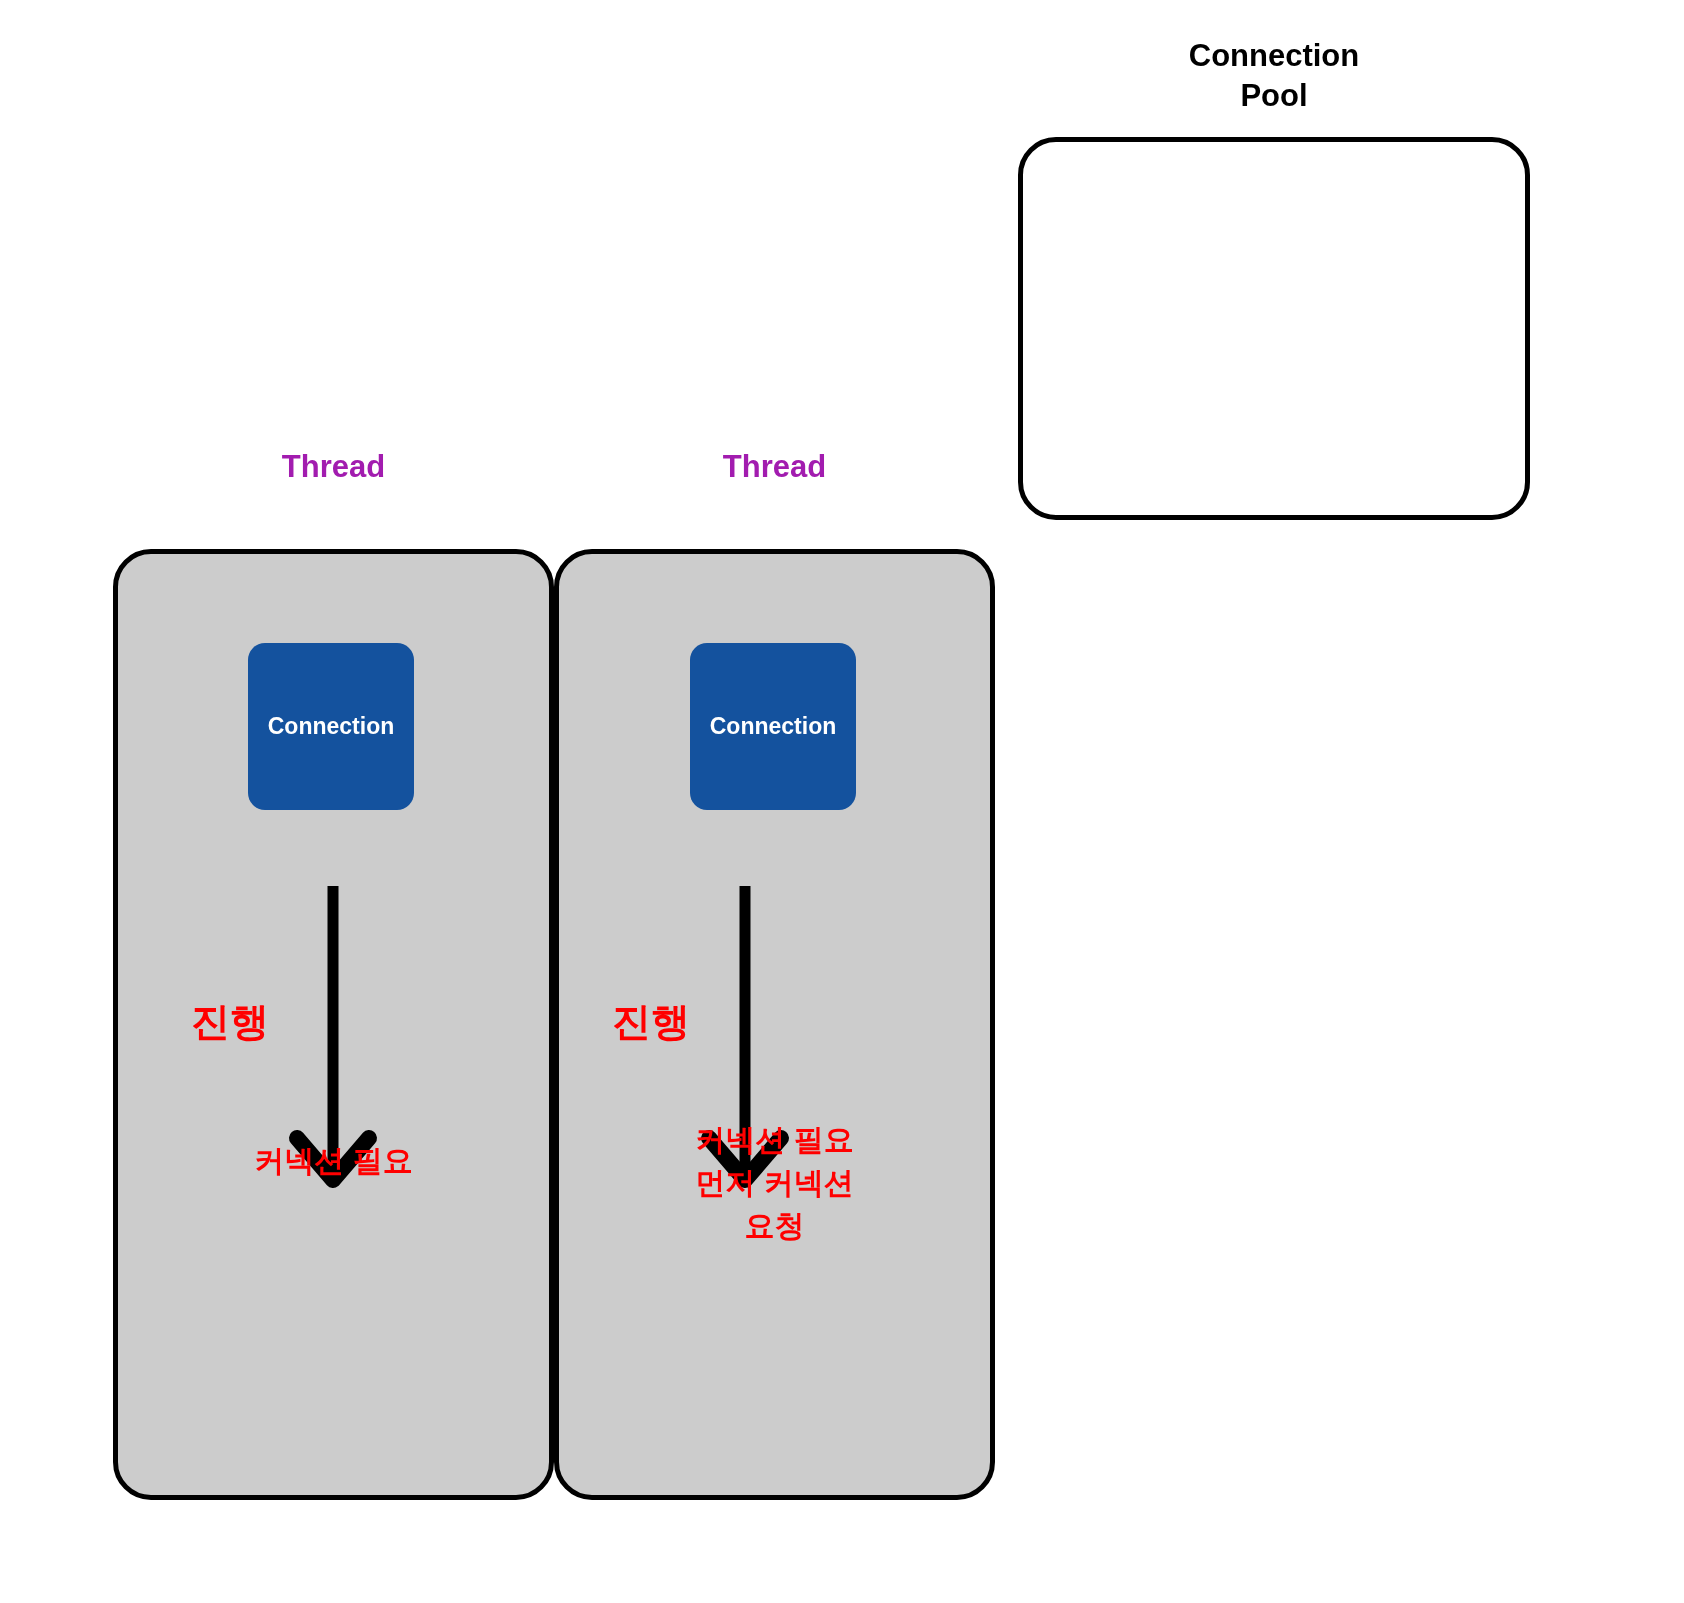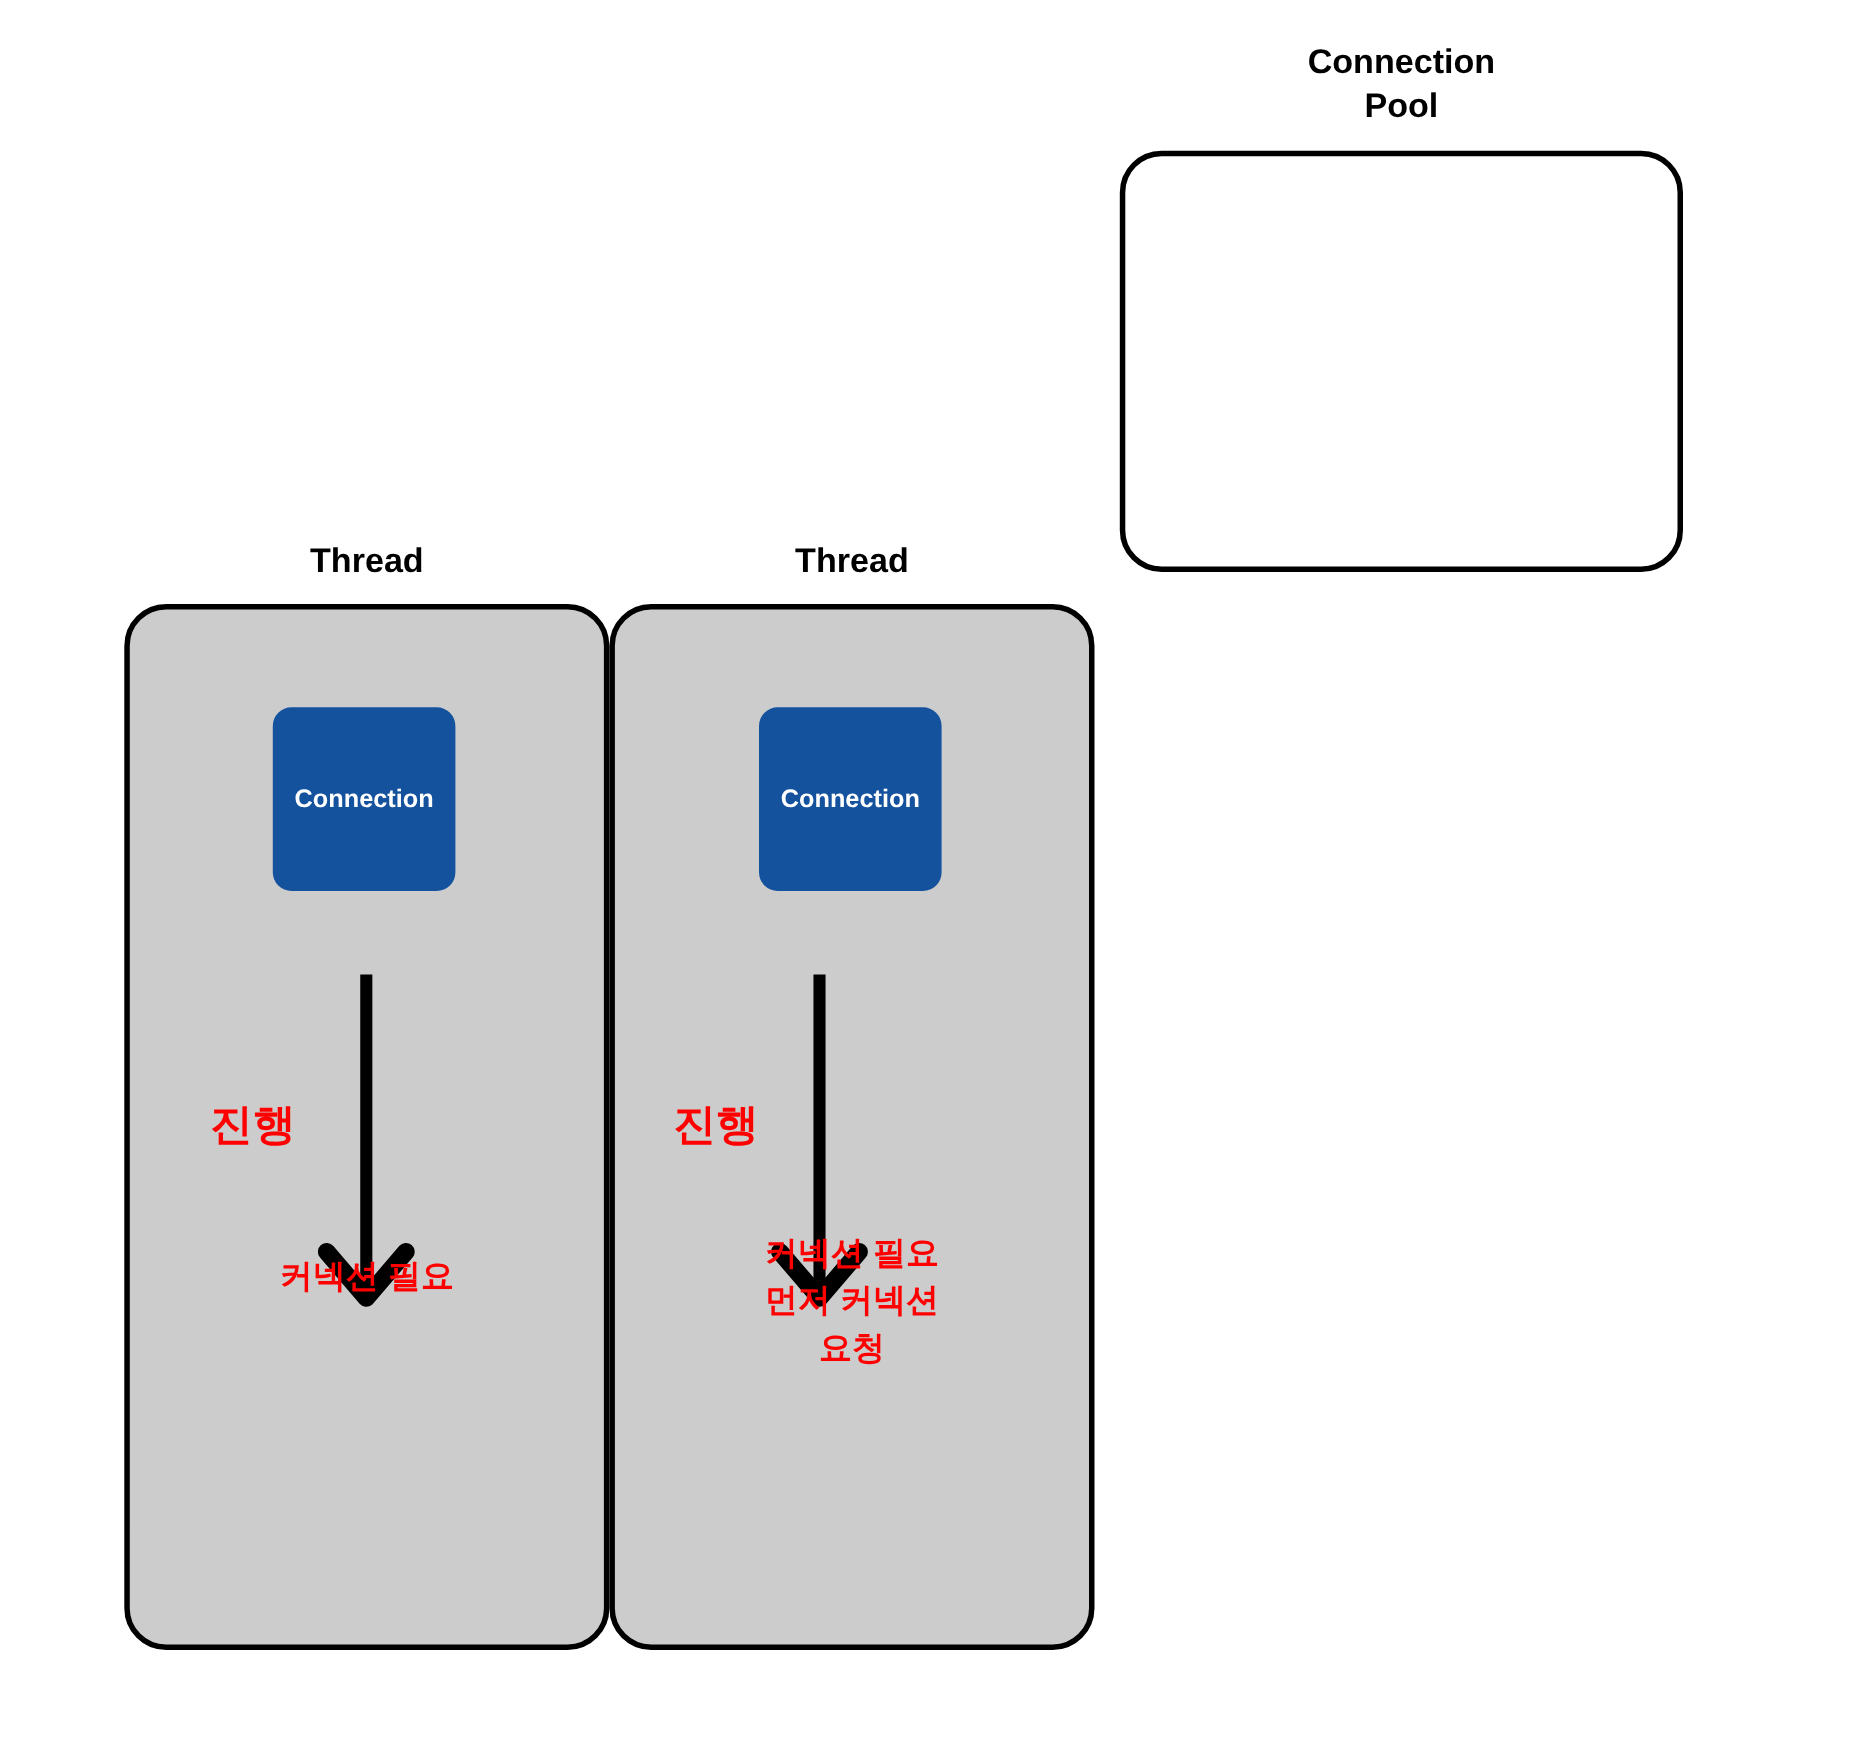--- a/index.html
+++ b/index.html
@@ -39,26 +39,26 @@
     height: 383px;
     box-sizing: border-box;
     background: #ffffff;
     border: 5px solid #000000;
     border-radius: 38px;
   }
 
   
   .thread-title {
     position: absolute;
-    top: 492px;
+    top: 449px;
     width: 441px;
     text-align: center;
     font-size: 31px;
     font-weight: bold;
-    color: #000000;
+    color: #a21caf;
   }
   .thread-box {
     position: absolute;
     top: 549px;
     width: 441px;
     height: 951px;
     box-sizing: border-box;
     background: var(--thread-gray, #cccccc);
     border: 5px solid #000000;
     border-radius: 38px;

